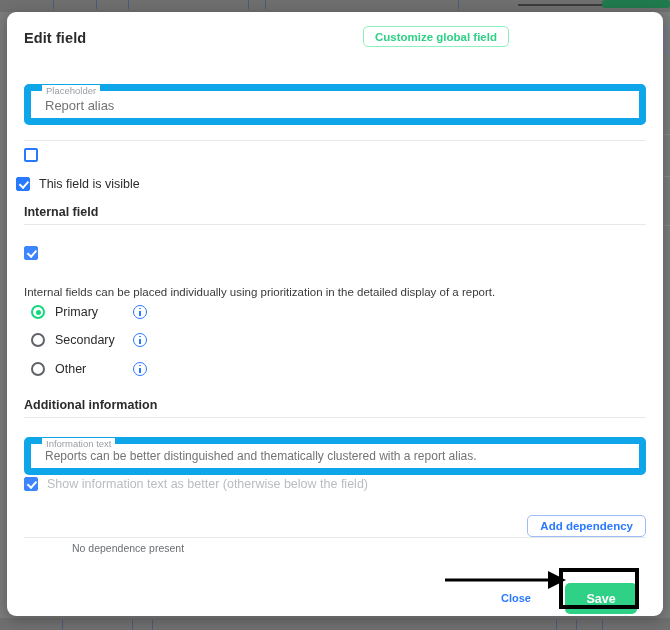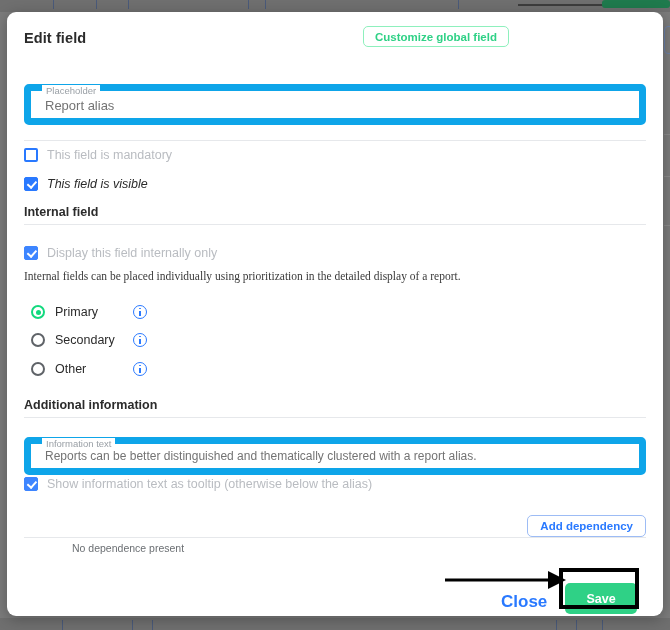--- a/index.html
+++ b/index.html
@@ -387,21 +387,21 @@
     cursor: pointer;
     white-space: nowrap;
     box-sizing: border-box;
   }
 
   
   .btn-close {
     position: absolute;
     left: 494px;
     top: 580px;
-    font-size: 17px;
+    font-size: 11px;
     font-weight: bold;
     color: #2979ff;
     cursor: pointer;
   }
   .btn-save {
     position: absolute;
     left: 558px;
     top: 571px;
     width: 72px;
     height: 31px;
@@ -465,37 +465,35 @@
 
     <div class="field" id="placeholder-field">
       <span class="legend">Placeholder</span>
       <span class="value">Report alias</span>
     </div>
 
     <div class="divider" style="left:17px;top:128px;width:622px;"></div>
 
     <div class="check-row" style="left:17px;top:129px;height:28px;">
       <span class="cb off"></span>
-      <span class="check-label muted">This field is mandatory</span>
-    </div>
-
-    <div class="check-row" style="left:17px;top:158px;height:28px;font-style:italic;">
+    </div>
+
+    <div class="check-row" style="left:9px;top:158px;height:28px;">
       <span class="cb on"></span>
       <span class="check-label">This field is visible</span>
     </div>
 
     <div class="section-title" style="left:17px;top:193px;">Internal field</div>
     <div class="divider" style="left:17px;top:212px;width:622px;"></div>
 
     <div class="check-row" style="left:17px;top:227px;height:28px;">
       <span class="cb on dim"></span>
-      <span class="check-label muted">Display this field internally only</span>
-    </div>
-
-    <div class="para" style="left:17px;top:258px;font-family:Liberation Serif, serif;">Internal fields can be placed individually using prioritization in the detailed display of a report.</div>
+    </div>
+
+    <div class="para" style="left:17px;top:274px;">Internal fields can be placed individually using prioritization in the detailed display of a report.</div>
 
     <div class="radio-row" style="left:24px;top:293px;height:18px;">
       <span class="radio on"></span>
       <span class="radio-label">Primary</span>
       <span class="info-icon"></span>
     </div>
     <div class="radio-row" style="left:24px;top:321px;height:18px;">
       <span class="radio"></span>
       <span class="radio-label">Secondary</span>
       <span class="info-icon"></span>
@@ -509,21 +507,21 @@
     <div class="section-title" style="left:17px;top:386px;">Additional information</div>
     <div class="divider" style="left:17px;top:405px;width:622px;"></div>
 
     <div class="field" id="info-text-field">
       <span class="legend">Information text</span>
       <span class="value">Reports can be better distinguished and thematically clustered with a report alias.</span>
     </div>
 
     <div class="check-row" style="left:17px;top:458px;height:28px;">
       <span class="cb on dim"></span>
-      <span class="check-label muted">Show information text as tooltip (otherwise below the alias)</span>
+      <span class="check-label muted">Show information text as better (otherwise below the field)</span>
     </div>
 
     <div class="btn-add-dep">Add dependency</div>
     <div class="divider" style="left:17px;top:525px;width:622px;"></div>
 
     <div class="para small" style="left:17px;top:530px;padding-left:48px;">No dependence present</div>
 
     <div class="btn-close">Close</div>
     <div class="btn-save">Save</div>
 

